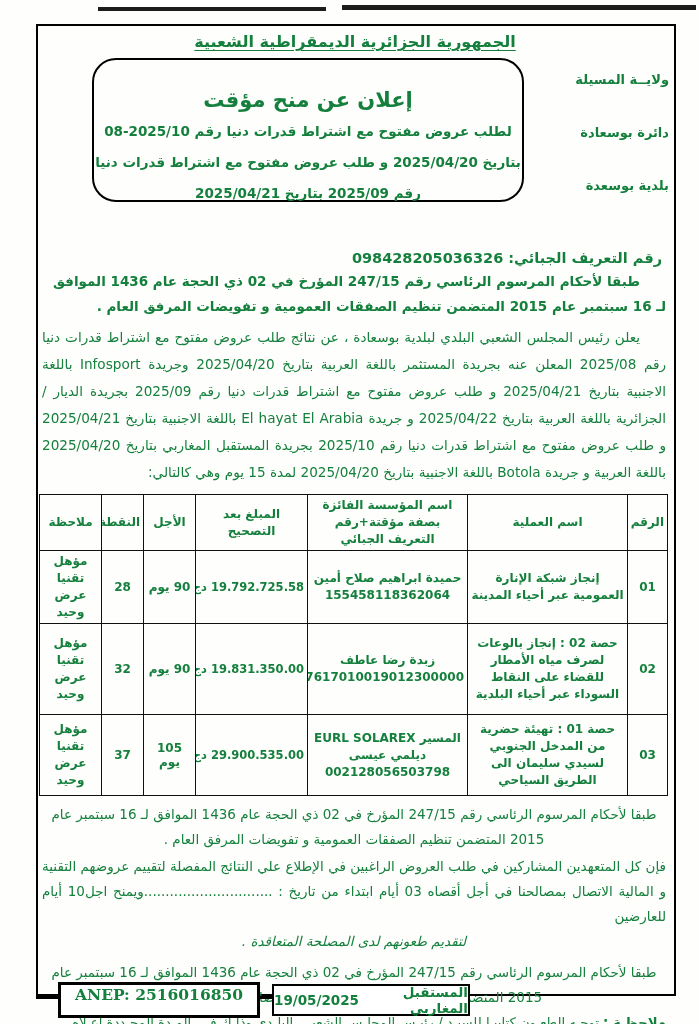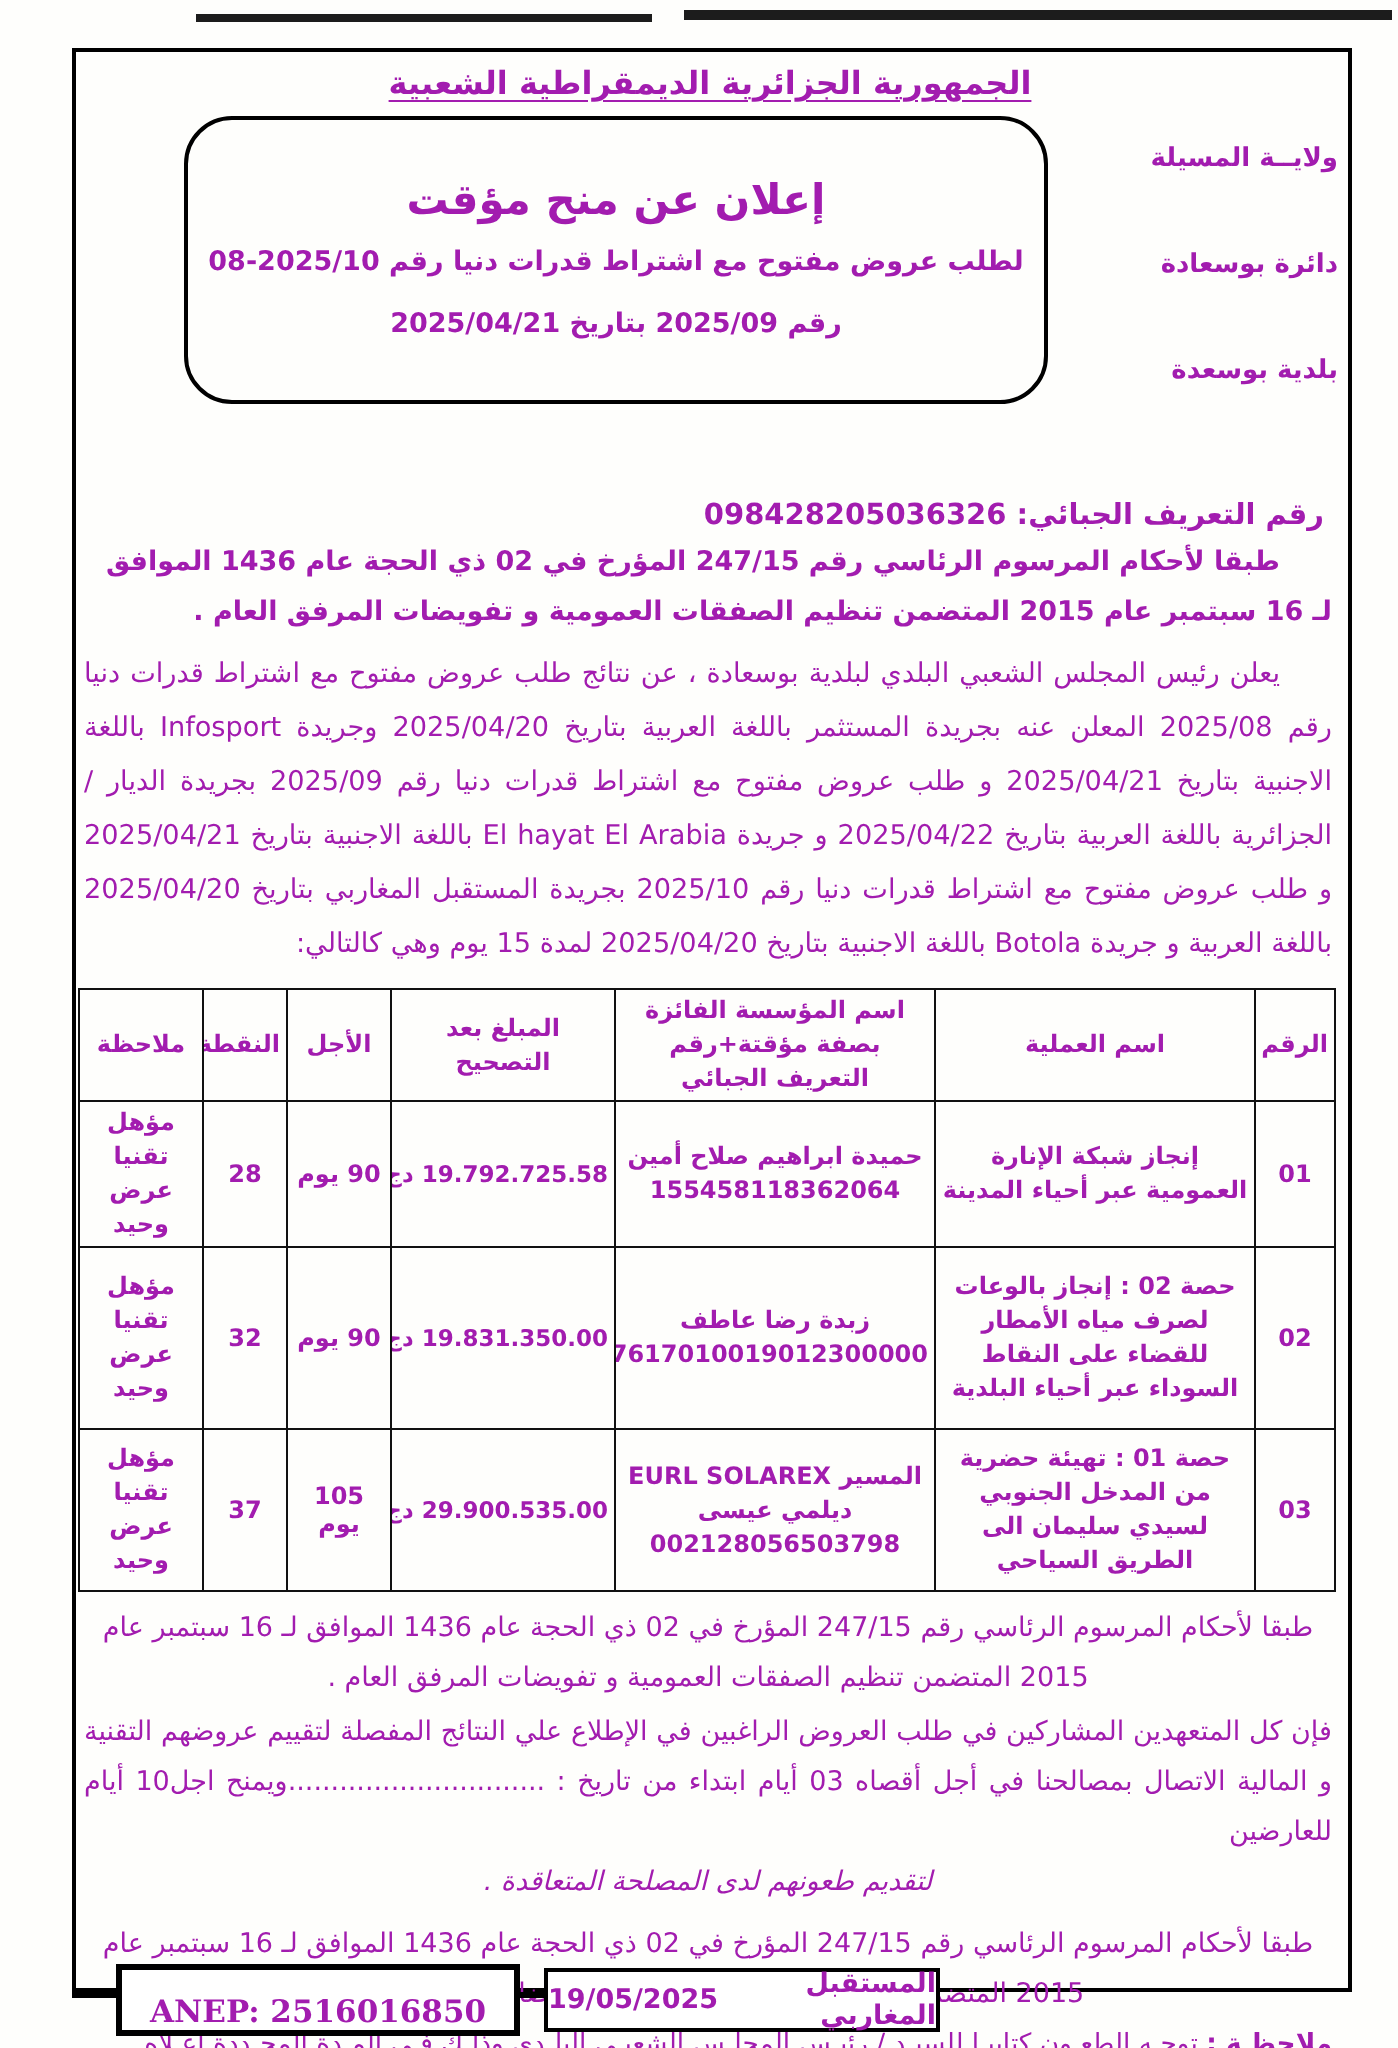--- a/index.html
+++ b/index.html
@@ -1,18 +1,18 @@
 <!DOCTYPE html>
 <html dir="rtl" lang="ar"><head>
 <meta charset="utf-8">
 <style>
   html,body{margin:0;padding:0;background:#ffffff;}
   .page{
     position:relative;width:699px;height:1024px;background:#fefefc;
-    font-family:"DejaVu Sans",sans-serif;color:#a21caf;overflow:hidden;
+    font-family:"DejaVu Sans",sans-serif;color:#15803d;overflow:hidden;
     direction:rtl;
   }
   .scanline{position:absolute;background:#1c1c1c;}
   .frame{position:absolute;left:36px;top:24px;width:636px;height:968px;border:2px solid #000;}
   .republic{position:absolute;left:36px;top:32px;width:638px;text-align:center;
     font-size:16px;font-weight:bold;}
   .republic span{text-decoration:underline;text-underline-offset:3px;}
   .org-labels{position:absolute;top:72px;right:30px;width:118px;text-align:right;
     font-size:13px;font-weight:bold;line-height:16px;}
   .org-labels .org{margin-bottom:37px;}
@@ -35,21 +35,21 @@
   .row-3 td{height:76px;}
   .multiline{white-space:pre-line;line-height:17px;}
   .nowrap{white-space:nowrap;font-size:11.5px;}
   .op-cell{font-size:12px;line-height:17px;}
   .p-decree{font-size:13.5px;line-height:25px;text-align:center;margin:6px 2px 2px 2px;}
   .p-appeal{font-size:13.5px;line-height:25px;text-align:justify;margin:2px 2px 0 2px;}
   .p-appeal-last{font-size:13.5px;line-height:25px;text-align:center;margin:0 2px 2px 2px;font-style:italic;}
   .note-line{font-size:13.2px;line-height:19px;text-align:right;margin:3px 2px 0 2px;}
   .note-label{font-weight:bold;text-decoration:underline;text-align:right;}
   .anep-box{position:absolute;top:982px;left:58px;width:196px;height:30px;border:3px solid #000;
-    background:#fff;display:flex;align-items:flex-end;justify-content:center;
+    background:#fff;display:flex;align-items:flex-start;justify-content:center;
     font-weight:bold;font-size:15.5px;direction:ltr;font-family:"DejaVu Serif","DejaVu Sans",serif;}
   .date-box{position:absolute;top:984px;left:272px;width:194px;height:28px;border:2px solid #000;
     background:#fff;display:flex;align-items:center;justify-content:center;gap:12px;
     font-weight:bold;font-size:13.5px;}
   .dash{position:absolute;height:2.5px;background:#000;}
 </style>
 </head>
 <body>
 
 <div class="page">
@@ -65,20 +65,21 @@
 
   <div class="org-labels">
     <div class="org">ولايــة المسيلة</div>
     <div class="org">دائرة بوسعادة</div>
     <div class="org">بلدية بوسعدة</div>
   </div>
 
   <div class="notice-box">
     <div class="notice-title">إعلان عن منح مؤقت</div>
     <div class="notice-line">لطلب عروض مفتوح مع اشتراط قدرات دنيا رقم 2025/10-08</div>
+    <div class="notice-line">بتاريخ 2025/04/20 و طلب عروض مفتوح مع اشتراط قدرات دنيا</div>
     <div class="notice-line">رقم 2025/09 بتاريخ 2025/04/21</div>
   </div>
 
   <div class="content">
 
     <div class="tax-line">
       <span>رقم التعريف الجبائي:</span>
       <span>098428205036326</span>
     </div>
 

